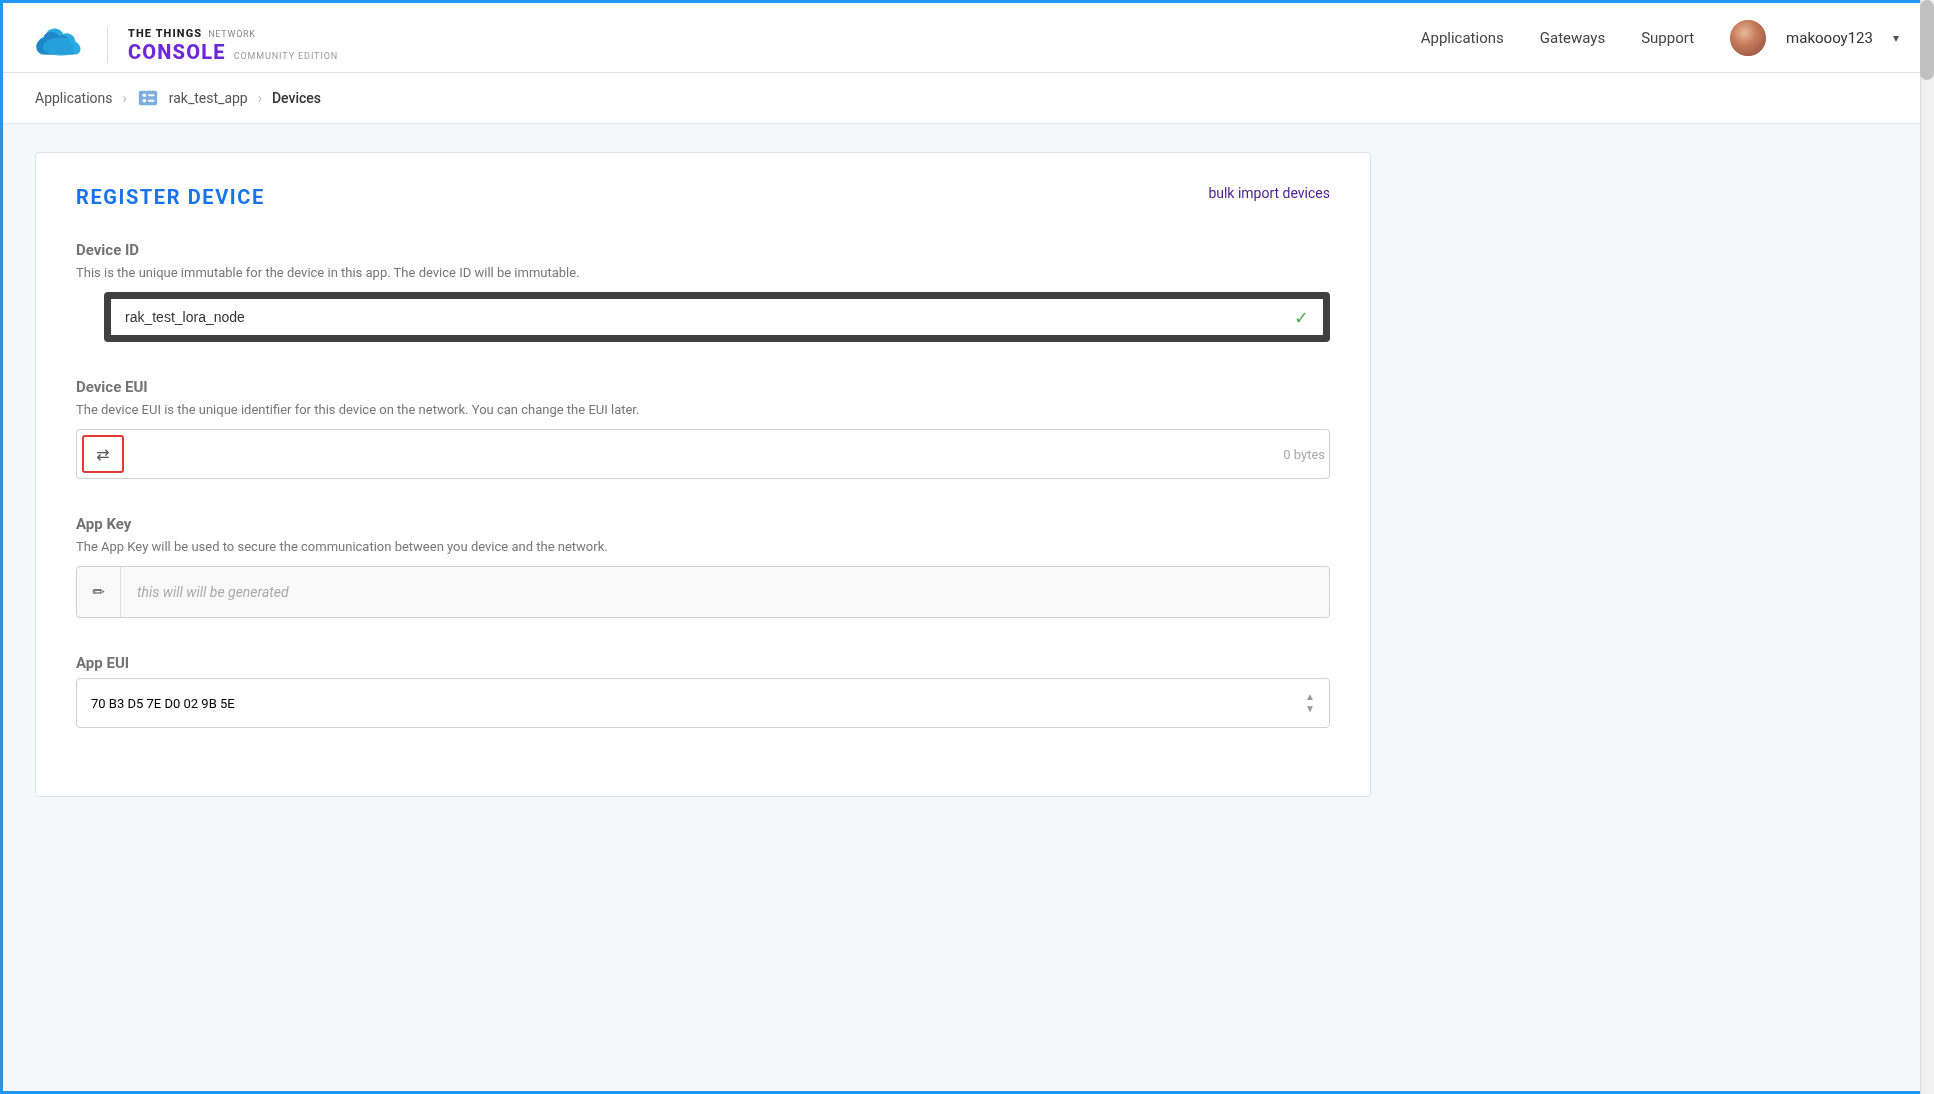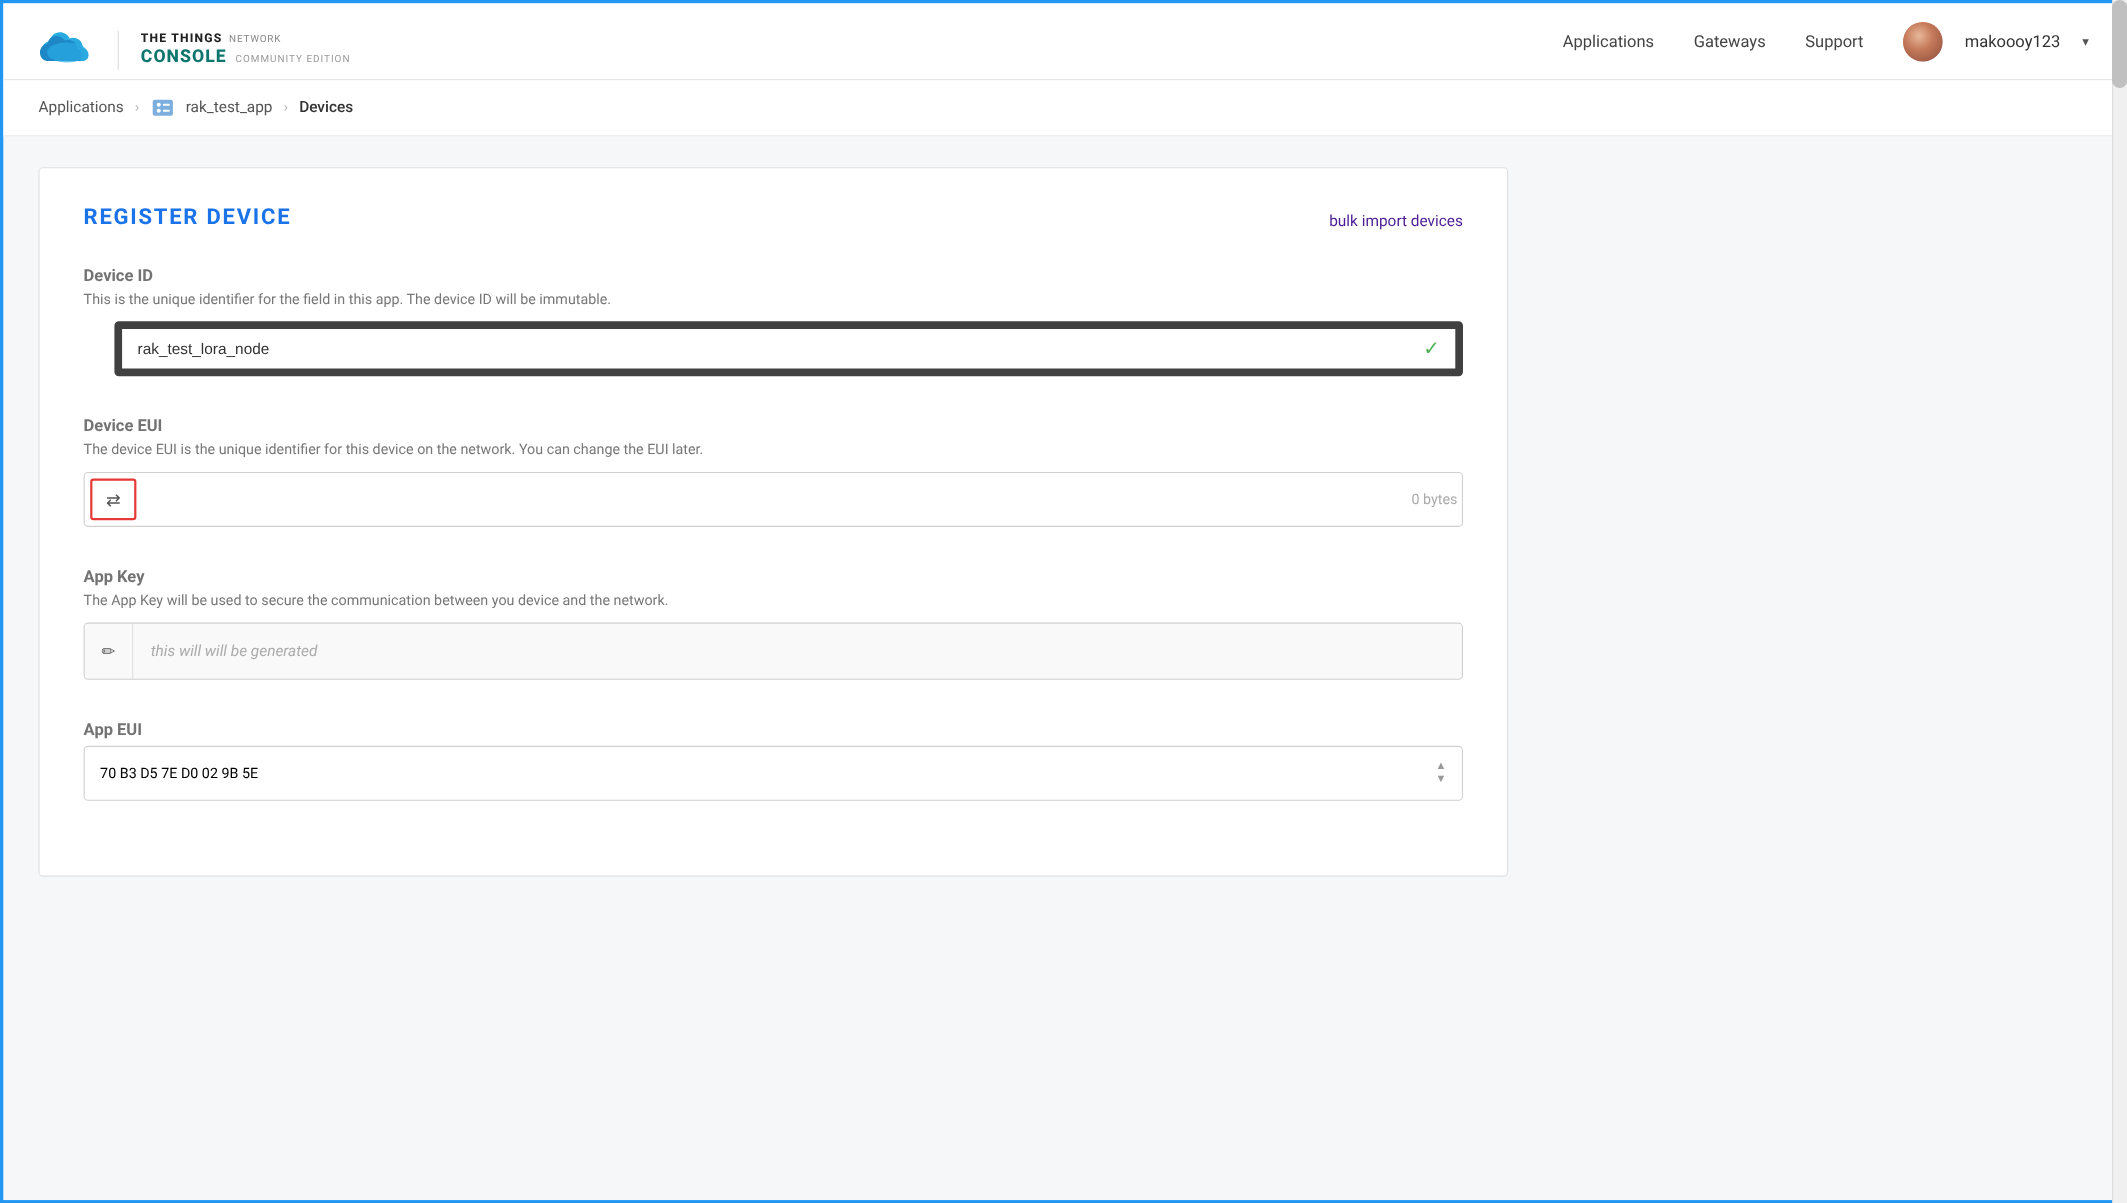--- a/index.html
+++ b/index.html
@@ -111,21 +111,21 @@
     .card {
       background: #fff;
       border: 1px solid #e0e0e0;
       border-radius: 4px;
       padding: 32px 40px;
     }
 
     .card-header {
       display: flex;
       justify-content: space-between;
-      align-items: flex-end;
+      align-items: flex-start;
       margin-bottom: 32px;
     }
     .register-title {
       font-size: 20px;
       font-weight: 700;
       color: #1a73e8;
       letter-spacing: 0.08em;
       text-transform: uppercase;
     }
     .bulk-import-link {
@@ -307,21 +307,21 @@
       <path d="M58 42H14C7 42 2 37 2 30C2 24 6.5 19 13 17.5C13.5 11.5 18.5 7 25 7C30 7 34.5 9.5 37 13.5C38.5 12.8 40.3 12.5 42 12.5C48.5 12.5 54 17.5 54 24C54 24.3 54 24.5 54 24.8C57.5 25.5 60 28.5 60 32C60 37 59.5 42 58 42Z" fill="#1E88C7"></path>
       <ellipse cx="40" cy="30" rx="28" ry="14" fill="#29ABE2" opacity="0.7"></ellipse>
     </svg>
     <div class="logo-divider"></div>
     <div class="logo-text">
       <div style="display:flex;gap:6px;align-items:baseline;">
         <span style="font-size:11px;font-weight:800;color:#222;letter-spacing:0.1em;">THE THINGS</span>
         <span style="font-size:9px;color:#888;letter-spacing:0.08em;">NETWORK</span>
       </div>
       <div style="display:flex;gap:8px;align-items:baseline;">
-        <span style="font-size:16px;font-weight:800;color:#0f766e;letter-spacing:0.06em;">CONSOLE</span>
+        <span style="font-size:20px;font-weight:800;color:#6d28d9;letter-spacing:0.06em;">CONSOLE</span>
         <span style="font-size:9px;color:#999;letter-spacing:0.1em;">COMMUNITY EDITION</span>
       </div>
     </div>
   </div>
 
   <nav class="header-nav">
     <a class="nav-link">Applications</a>
     <a class="nav-link">Gateways</a>
     <a class="nav-link">Support</a>
     <div class="user-menu">
@@ -353,21 +353,21 @@
 <div class="main-content">
   <div class="card">
 
     <div class="card-header">
       <h1 class="register-title">REGISTER DEVICE</h1>
       <a class="bulk-import-link">bulk import devices</a>
     </div>
 
     <div class="form-field">
       <div class="field-label">Device ID</div>
-      <div class="field-description">This is the unique identifier for the field in this app. The device ID will be immutable.</div>
+      <div class="field-description">This is the unique immutable for the device in this app. The device ID will be immutable.</div>
       <div class="input-wrapper">
         <input type="text" value="rak_test_lora_node" style="">
         <span class="input-valid-icon">✓</span>
       </div>
     </div>
 
     <div class="form-field">
       <div class="field-label">Device EUI</div>
       <div class="field-description">The device EUI is the unique identifier for this device on the network. You can change the EUI later.</div>
       <div class="eui-wrapper">

